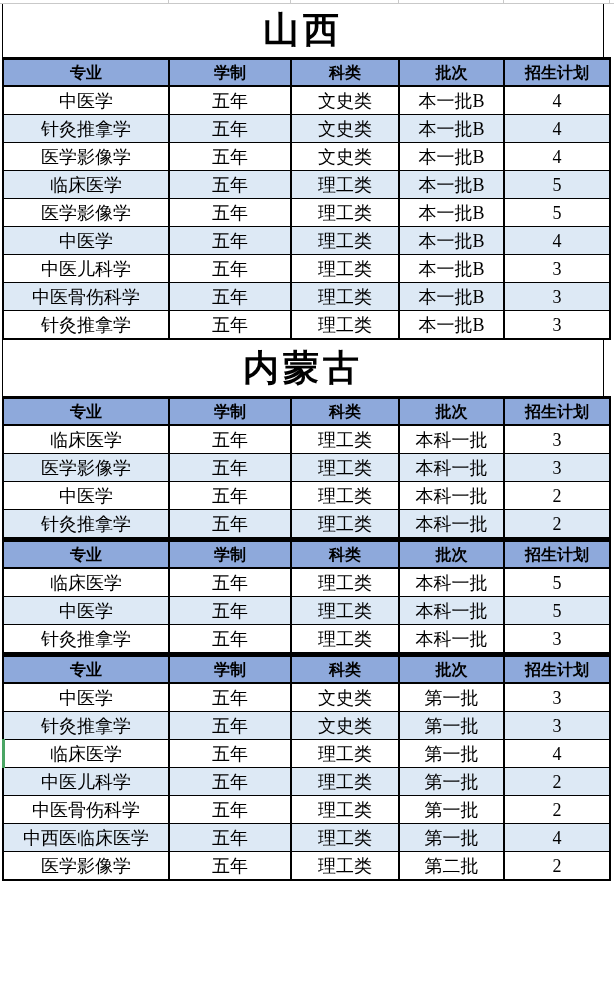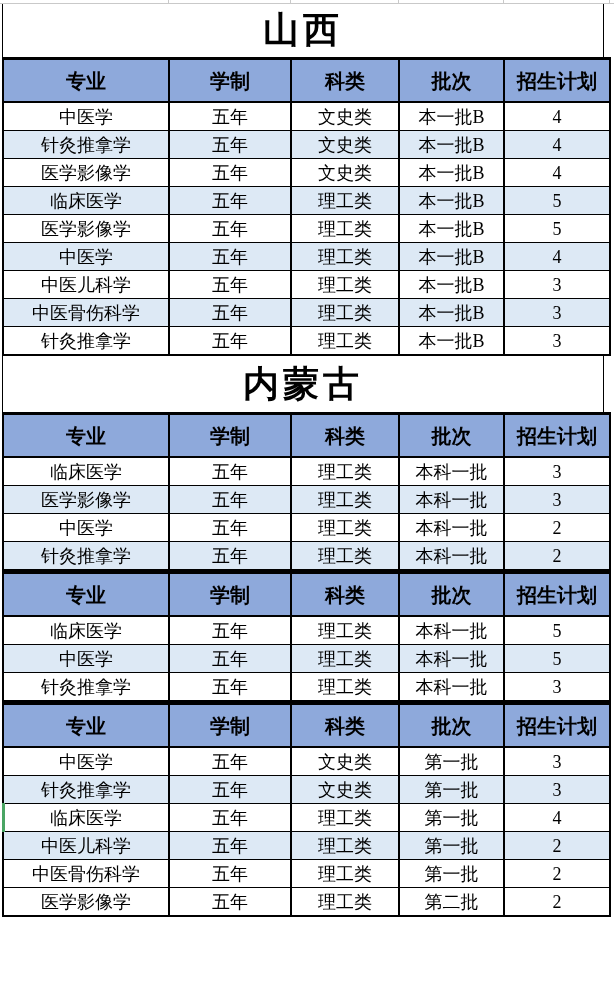--- a/index.html
+++ b/index.html
@@ -48,24 +48,24 @@
     margin-left: 2px;
     border-collapse: collapse;
     table-layout: fixed;
     border: 2px solid #000;
   }
   table.plan th {
     background: #8EA9DB;
     border: 2px solid #000;
     border-top: 3px solid #000;
     height: 25px;
-    font-size: 20px;
+    font-size: 16px;
     font-weight: bold;
     text-align: center;
-    padding: 8px;
+    padding: 0;
     line-height: 1;
   }
   table.plan td {
     border-top: 1px solid #000;
     border-bottom: 1px solid #000;
     border-left: 2px solid #000;
     border-right: 2px solid #000;
     height: 27px;
     font-size: 18px;
     text-align: center;
@@ -319,20 +319,27 @@
           <td>第一批</td>
           <td>2</td>
         </tr>
         <tr>
           <td>中医骨伤科学</td>
           <td>五年</td>
           <td>理工类</td>
           <td>第一批</td>
           <td>2</td>
         </tr>
+        <tr class="alt">
+          <td>中西医临床医学</td>
+          <td>五年</td>
+          <td>理工类</td>
+          <td>第一批</td>
+          <td>4</td>
+        </tr>
         <tr>
           <td>医学影像学</td>
           <td>五年</td>
           <td>理工类</td>
           <td>第二批</td>
           <td>2</td>
         </tr>
       </tbody>
     </table>
   </div>

